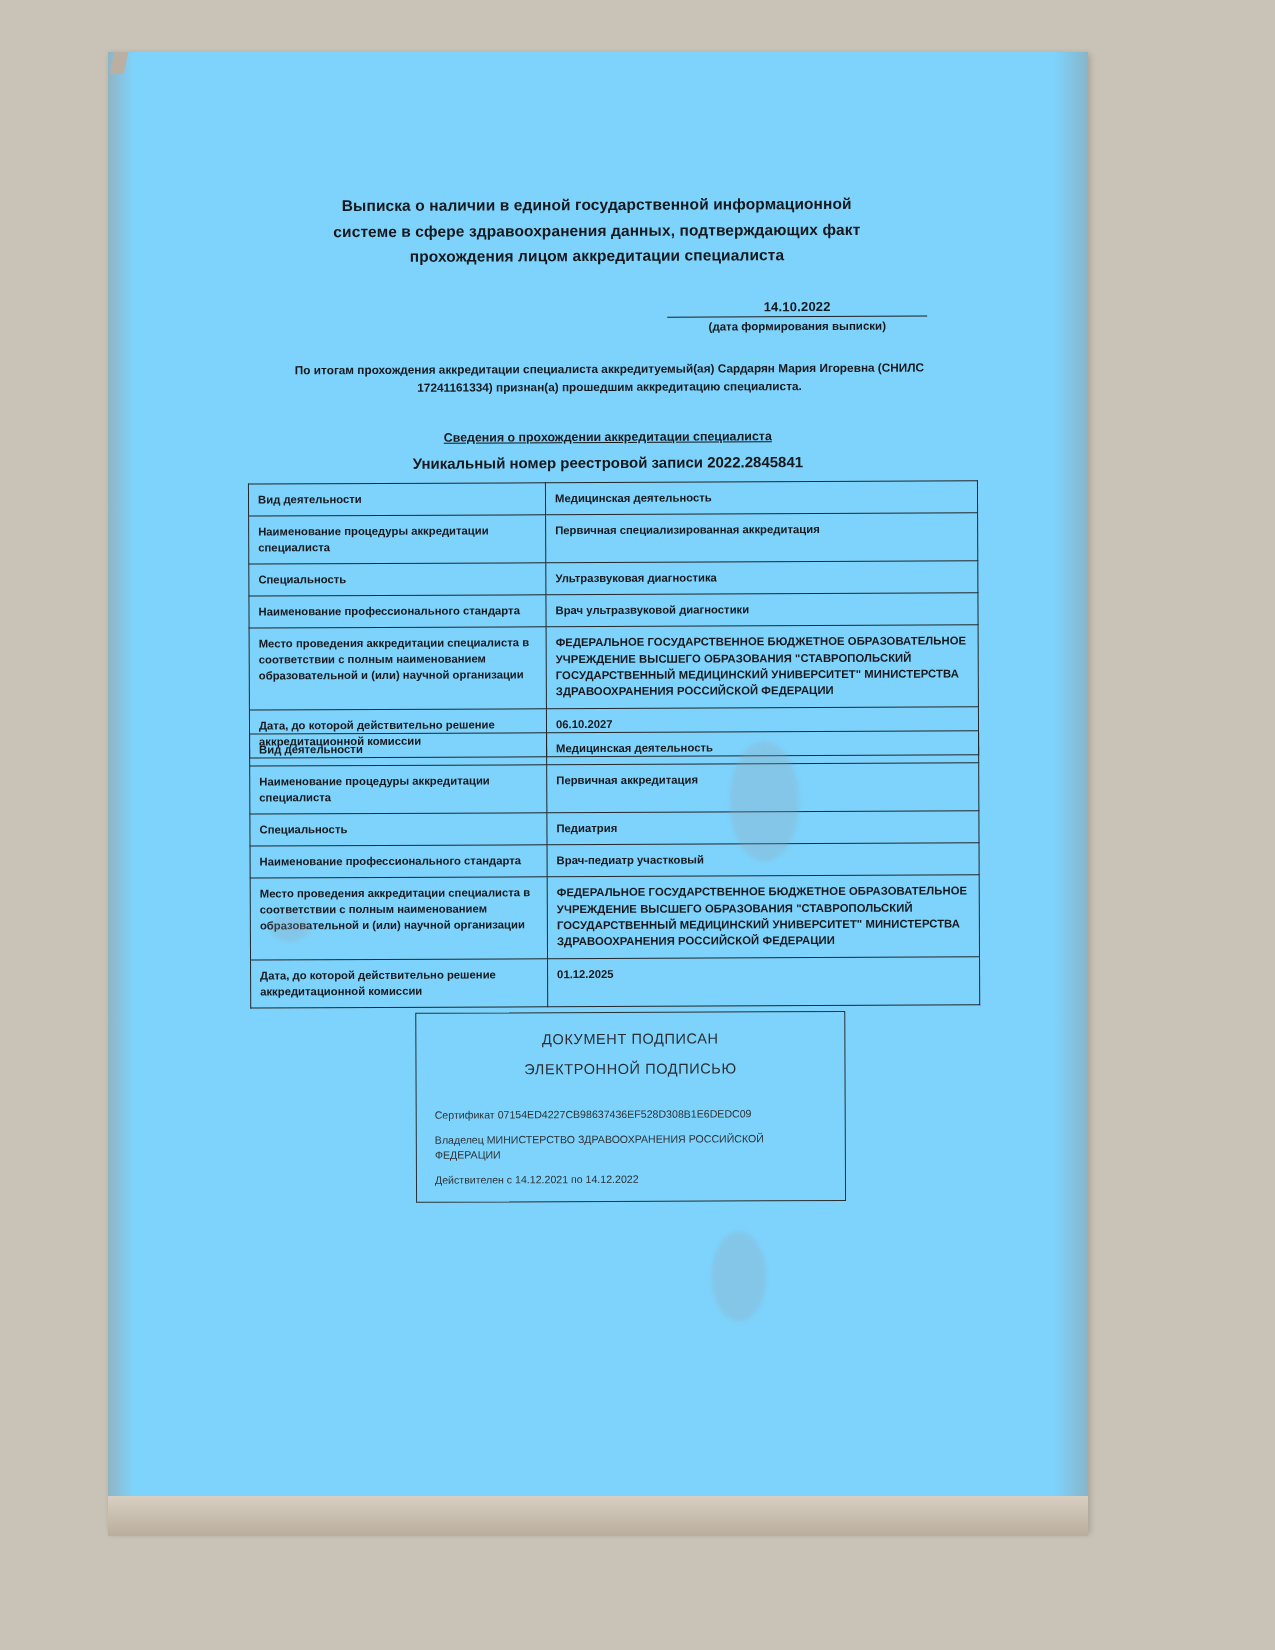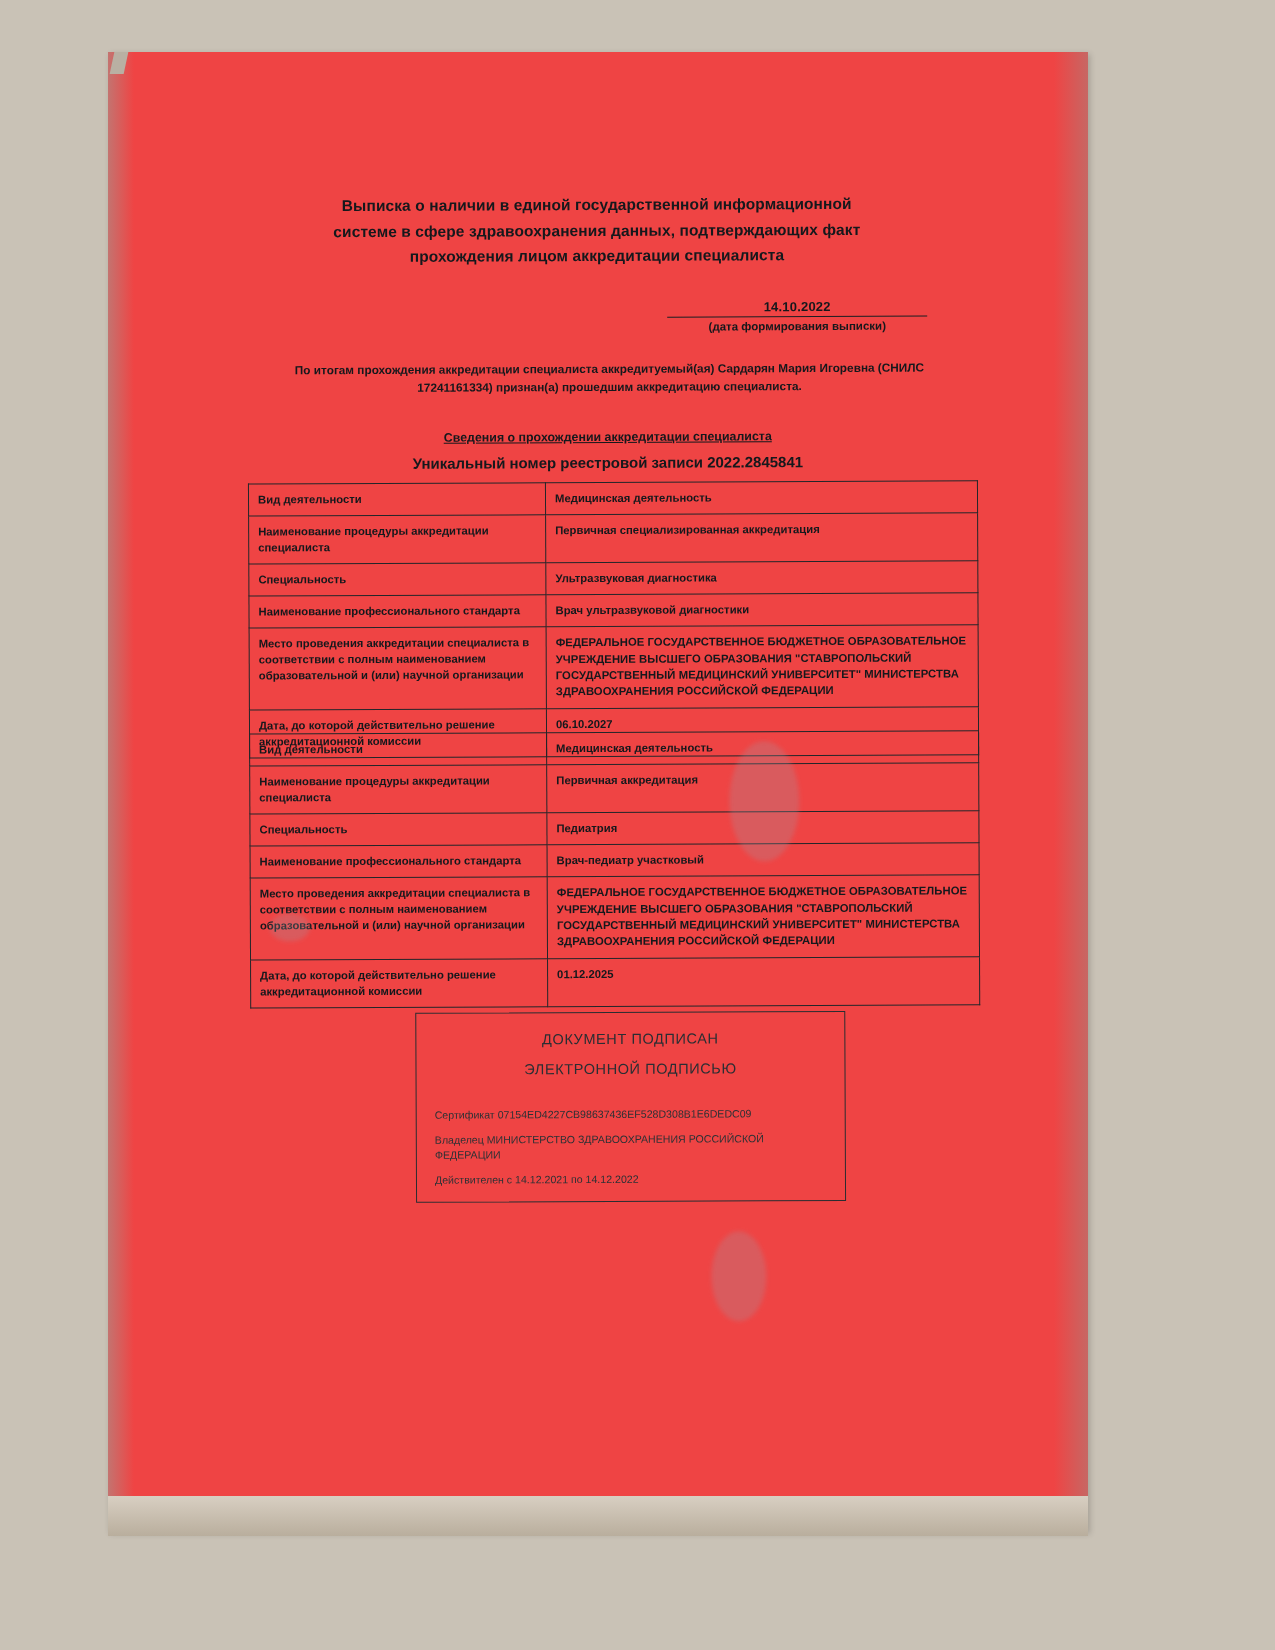--- a/index.html
+++ b/index.html
@@ -15,21 +15,21 @@
     overflow: hidden;
   }
 
   
   .scan-page {
     position: absolute;
     left: 108px;
     top: 52px;
     width: 980px;
     height: 1480px;
-    background: #ef4444;
+    background: #7dd3fc;
     box-shadow: 2px 2px 6px rgba(0,0,0,0.18);
   }
   .scan-page::before {
     
     content: "";
     position: absolute;
     left: 0; top: 0; bottom: 0;
     width: 26px;
     background: linear-gradient(to right, rgba(160,155,148,0.55), rgba(255,255,255,0));
   }

